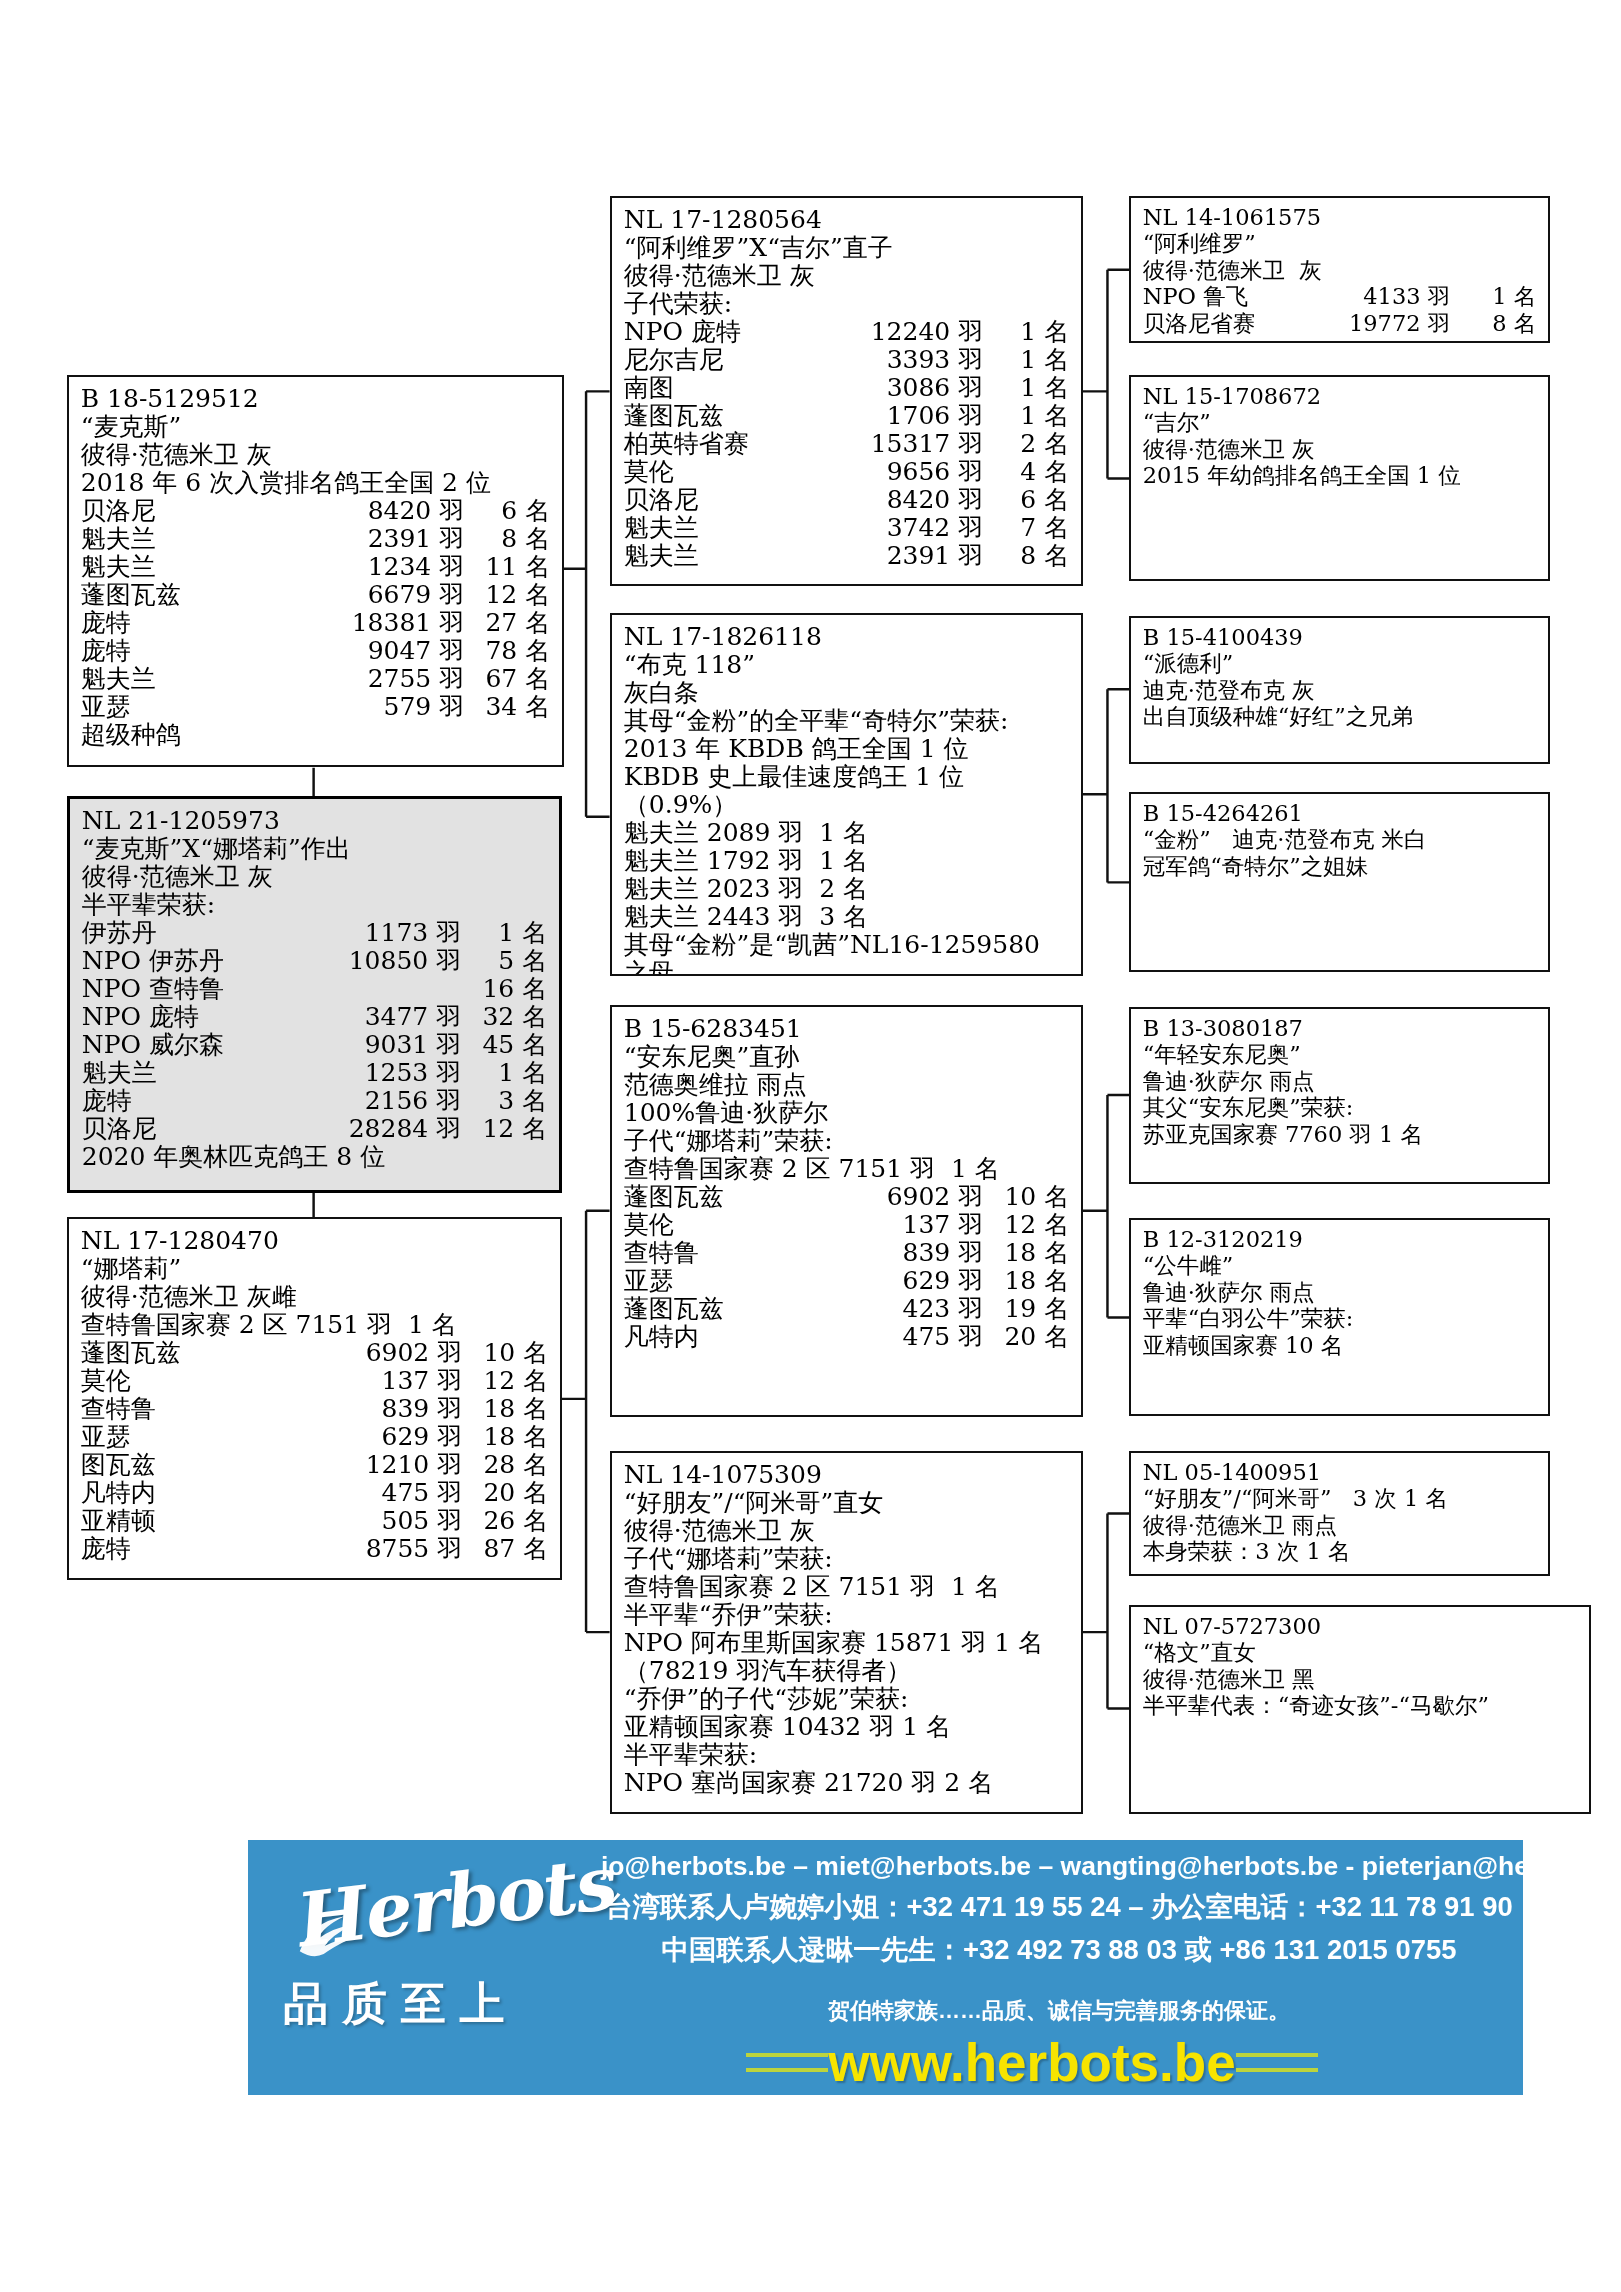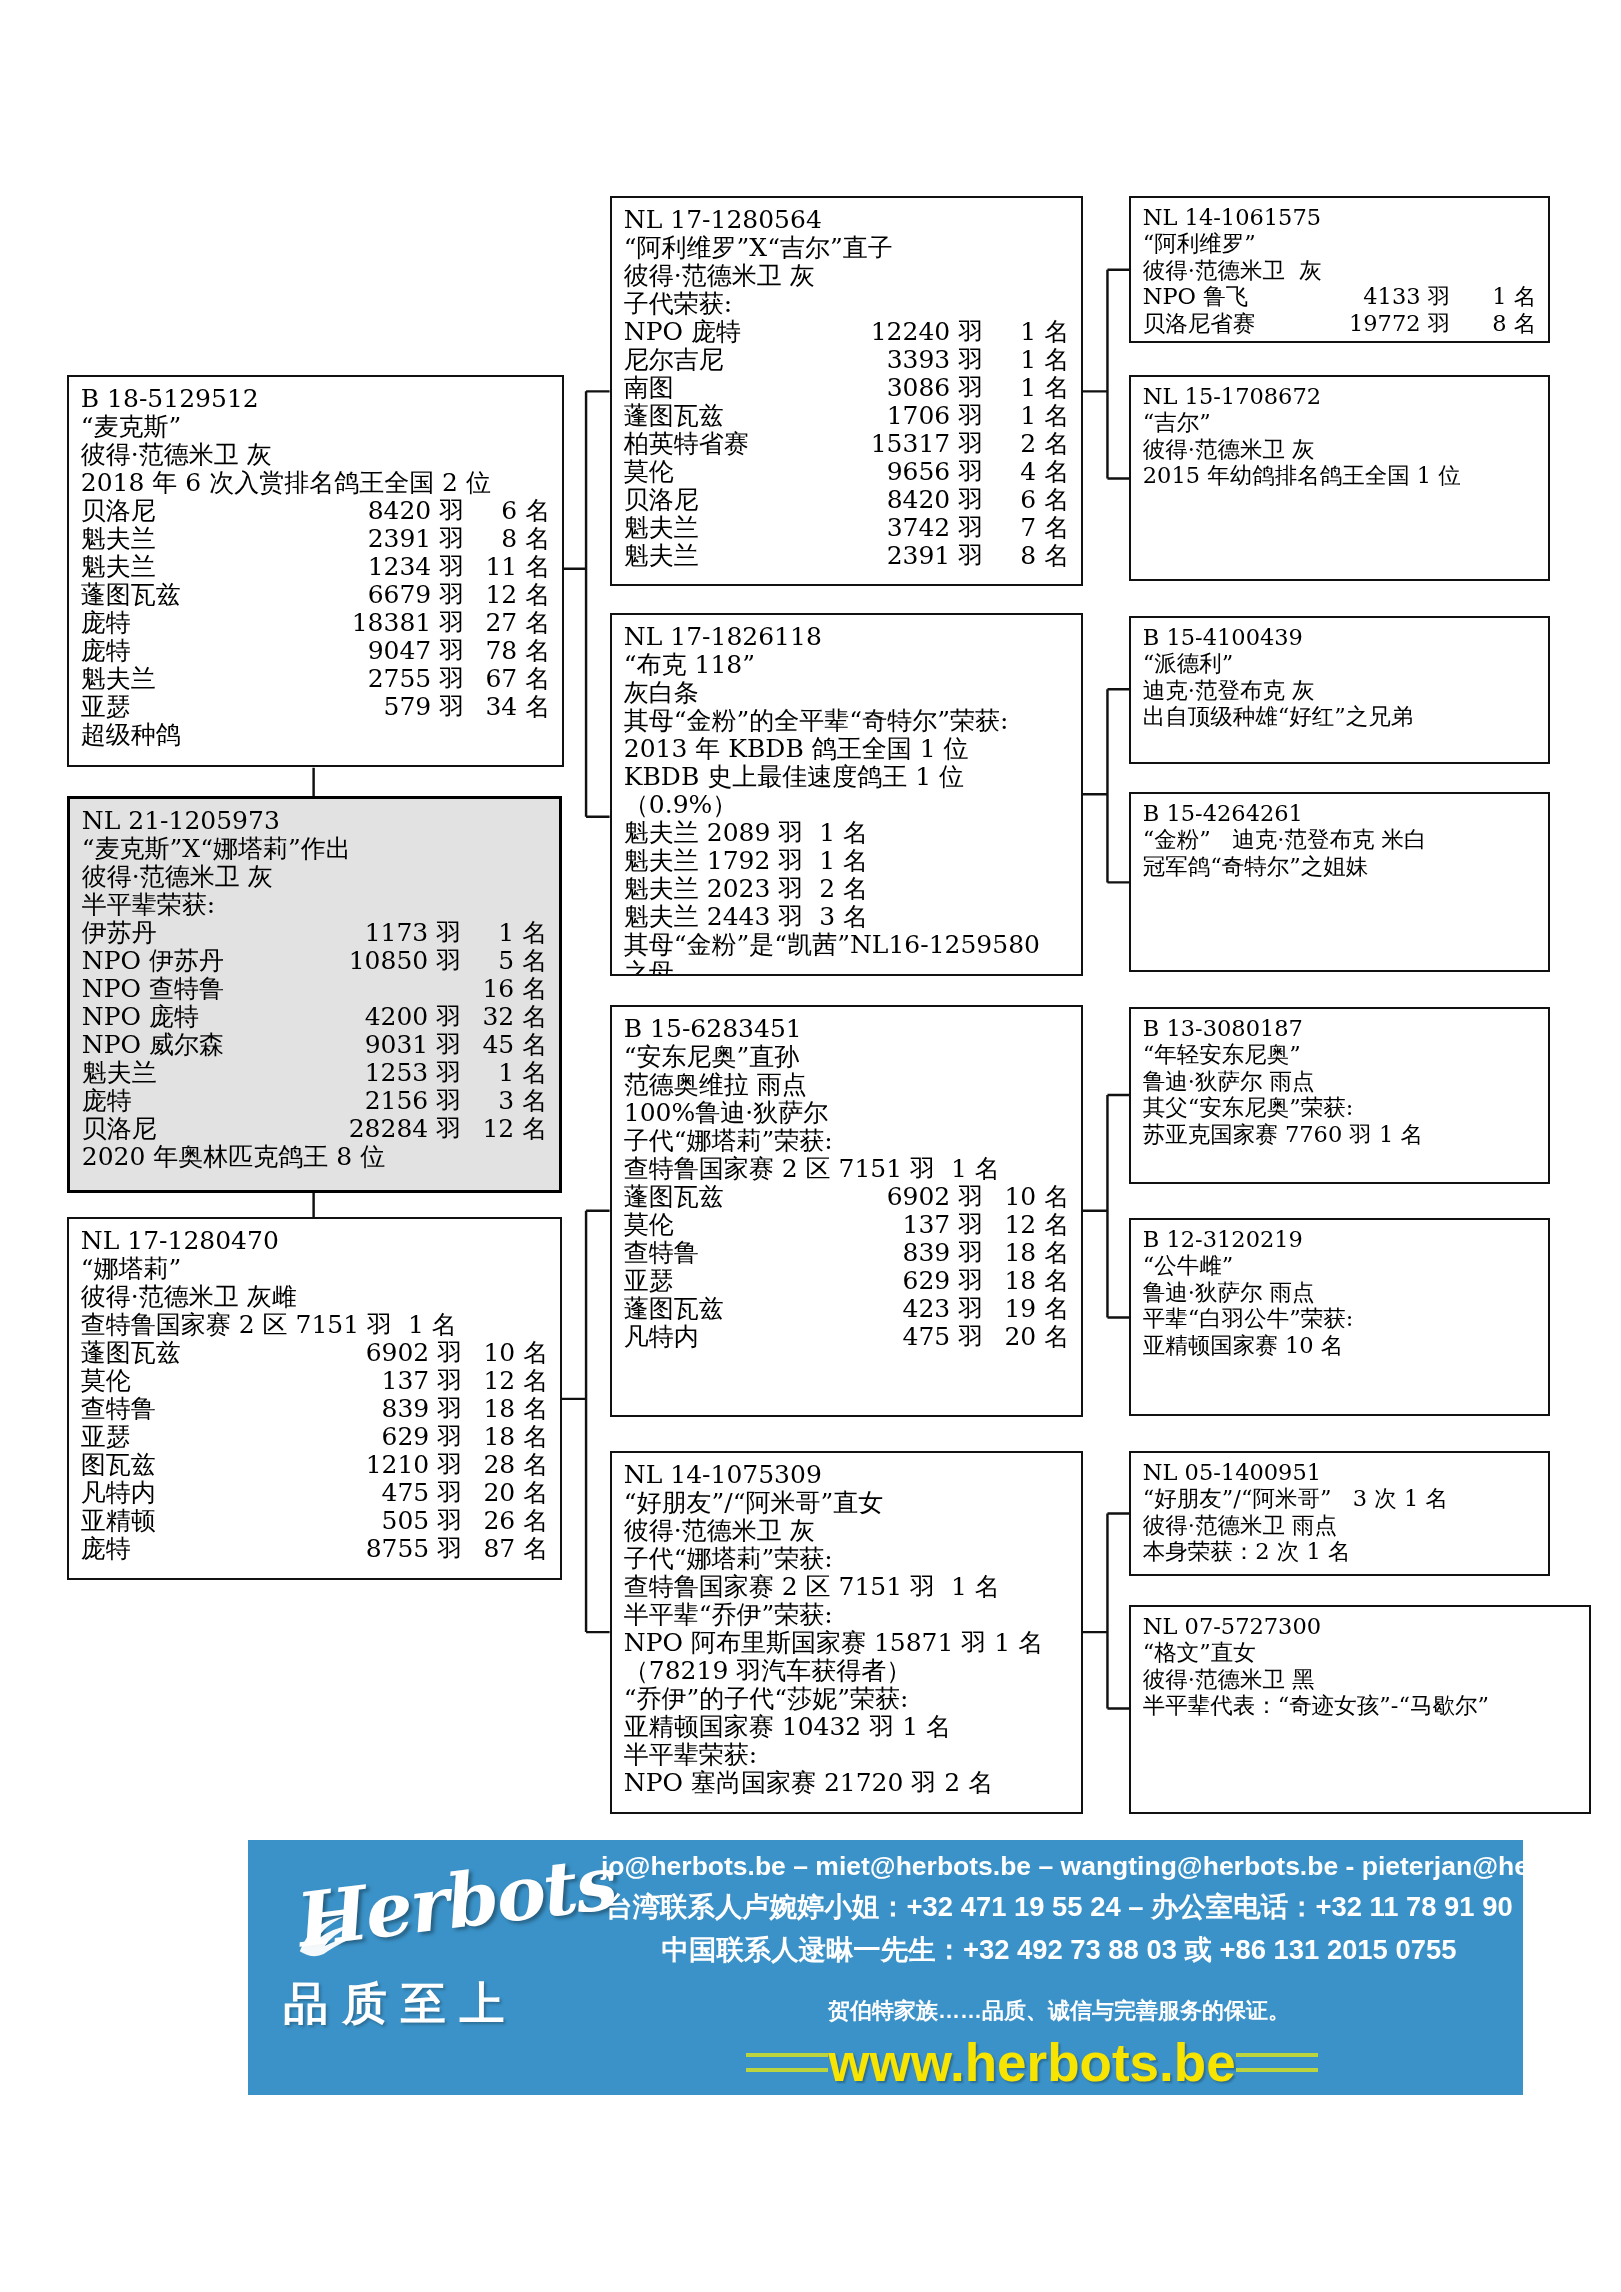--- a/index.html
+++ b/index.html
@@ -83,21 +83,21 @@
       <div class="line">超级种鸽</div>
     </div>
   <div id="box-subject" class="pbox subject" style="background: rgb(226, 226, 226);">
       <div class="line">NL 21-1205973</div>
       <div class="line">“麦克斯”X“娜塔莉”作出</div>
       <div class="line">彼得·范德米卫 灰</div>
       <div class="line">半平辈荣获:</div>
       <div class="line row"><span class="race">伊苏丹</span><span class="count">1173 羽</span><span class="place">1 名</span></div>
       <div class="line row"><span class="race">NPO 伊苏丹</span><span class="count">10850 羽</span><span class="place">5 名</span></div>
       <div class="line row"><span class="race">NPO 查特鲁</span><span class="count"></span><span class="place">16 名</span></div>
-      <div class="line row"><span class="race">NPO 庞特</span><span class="count">4200 羽</span><span class="place">32 名</span></div>
+      <div class="line row"><span class="race">NPO 庞特</span><span class="count">3477 羽</span><span class="place">32 名</span></div>
       <div class="line row"><span class="race">NPO 威尔森</span><span class="count">9031 羽</span><span class="place">45 名</span></div>
       <div class="line row"><span class="race">魁夫兰</span><span class="count">1253 羽</span><span class="place">1 名</span></div>
       <div class="line row"><span class="race">庞特</span><span class="count">2156 羽</span><span class="place">3 名</span></div>
       <div class="line row"><span class="race">贝洛尼</span><span class="count">28284 羽</span><span class="place">12 名</span></div>
       <div class="line">2020 年奥林匹克鸽王 8 位</div>
     </div>
   <div id="box-dam" class="pbox">
       <div class="line">NL 17-1280470</div>
       <div class="line">“娜塔莉”</div>
       <div class="line">彼得·范德米卫 灰雌</div>
@@ -202,21 +202,21 @@
       <div class="line">B 12-3120219</div>
       <div class="line">“公牛雌”</div>
       <div class="line">鲁迪·狄萨尔 雨点</div>
       <div class="line">平辈“白羽公牛”荣获:</div>
       <div class="line">亚精顿国家赛 10 名</div>
     </div>
   <div id="box-dam-dam-sire" class="pbox small">
       <div class="line">NL 05-1400951</div>
       <div class="line">“好朋友”/“阿米哥”   3 次 1 名</div>
       <div class="line">彼得·范德米卫 雨点</div>
-      <div class="line">本身荣获：2 次 1 名</div>
+      <div class="line">本身荣获：3 次 1 名</div>
     </div>
   <div id="box-dam-dam-dam" class="pbox small">
       <div class="line">NL 07-5727300</div>
       <div class="line">“格文”直女</div>
       <div class="line">彼得·范德米卫 黑</div>
       <div class="line">半平辈代表：“奇迹女孩”-“马歇尔”</div>
     </div>
 
   <div id="banner" style="background: rgb(58, 146, 200);">
     <div id="logo-block">

